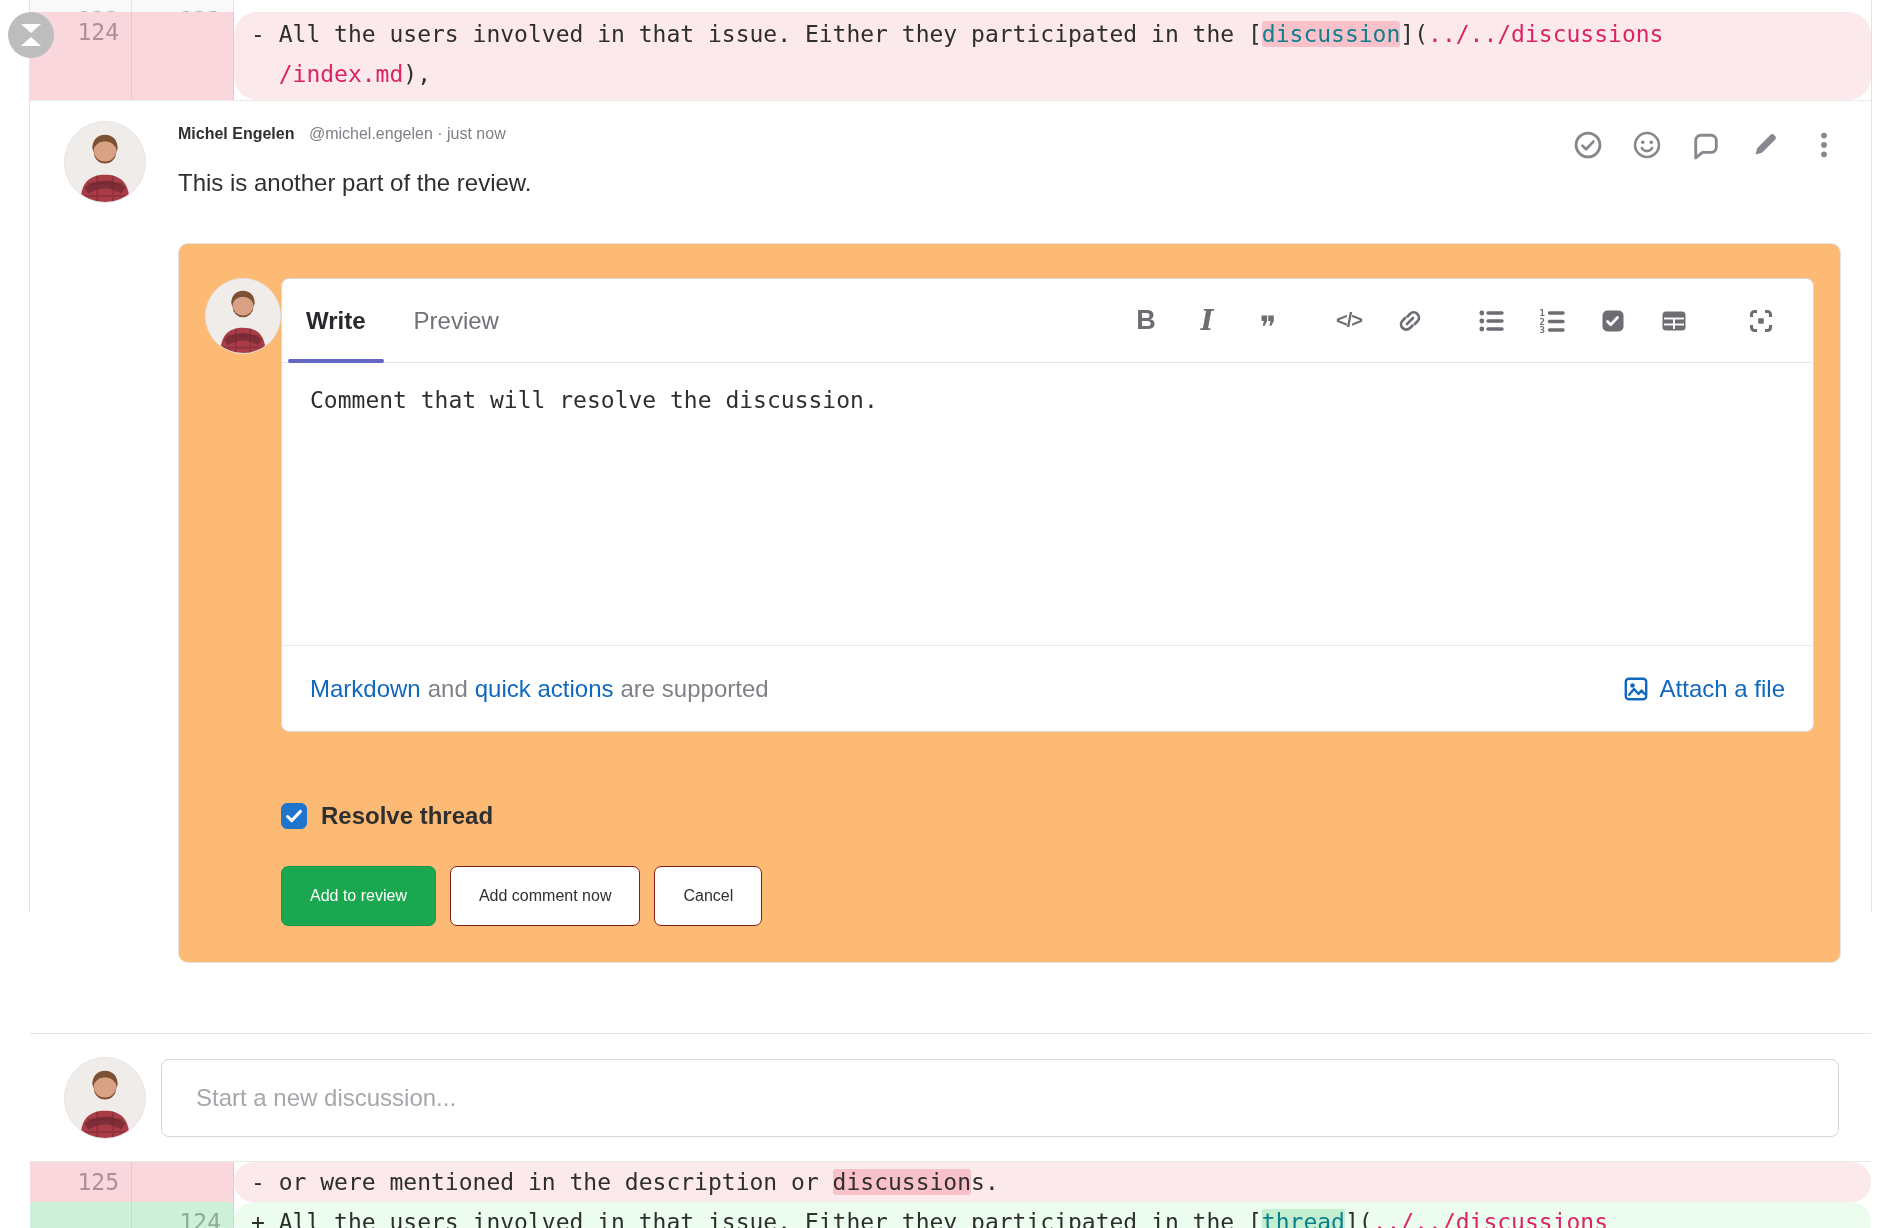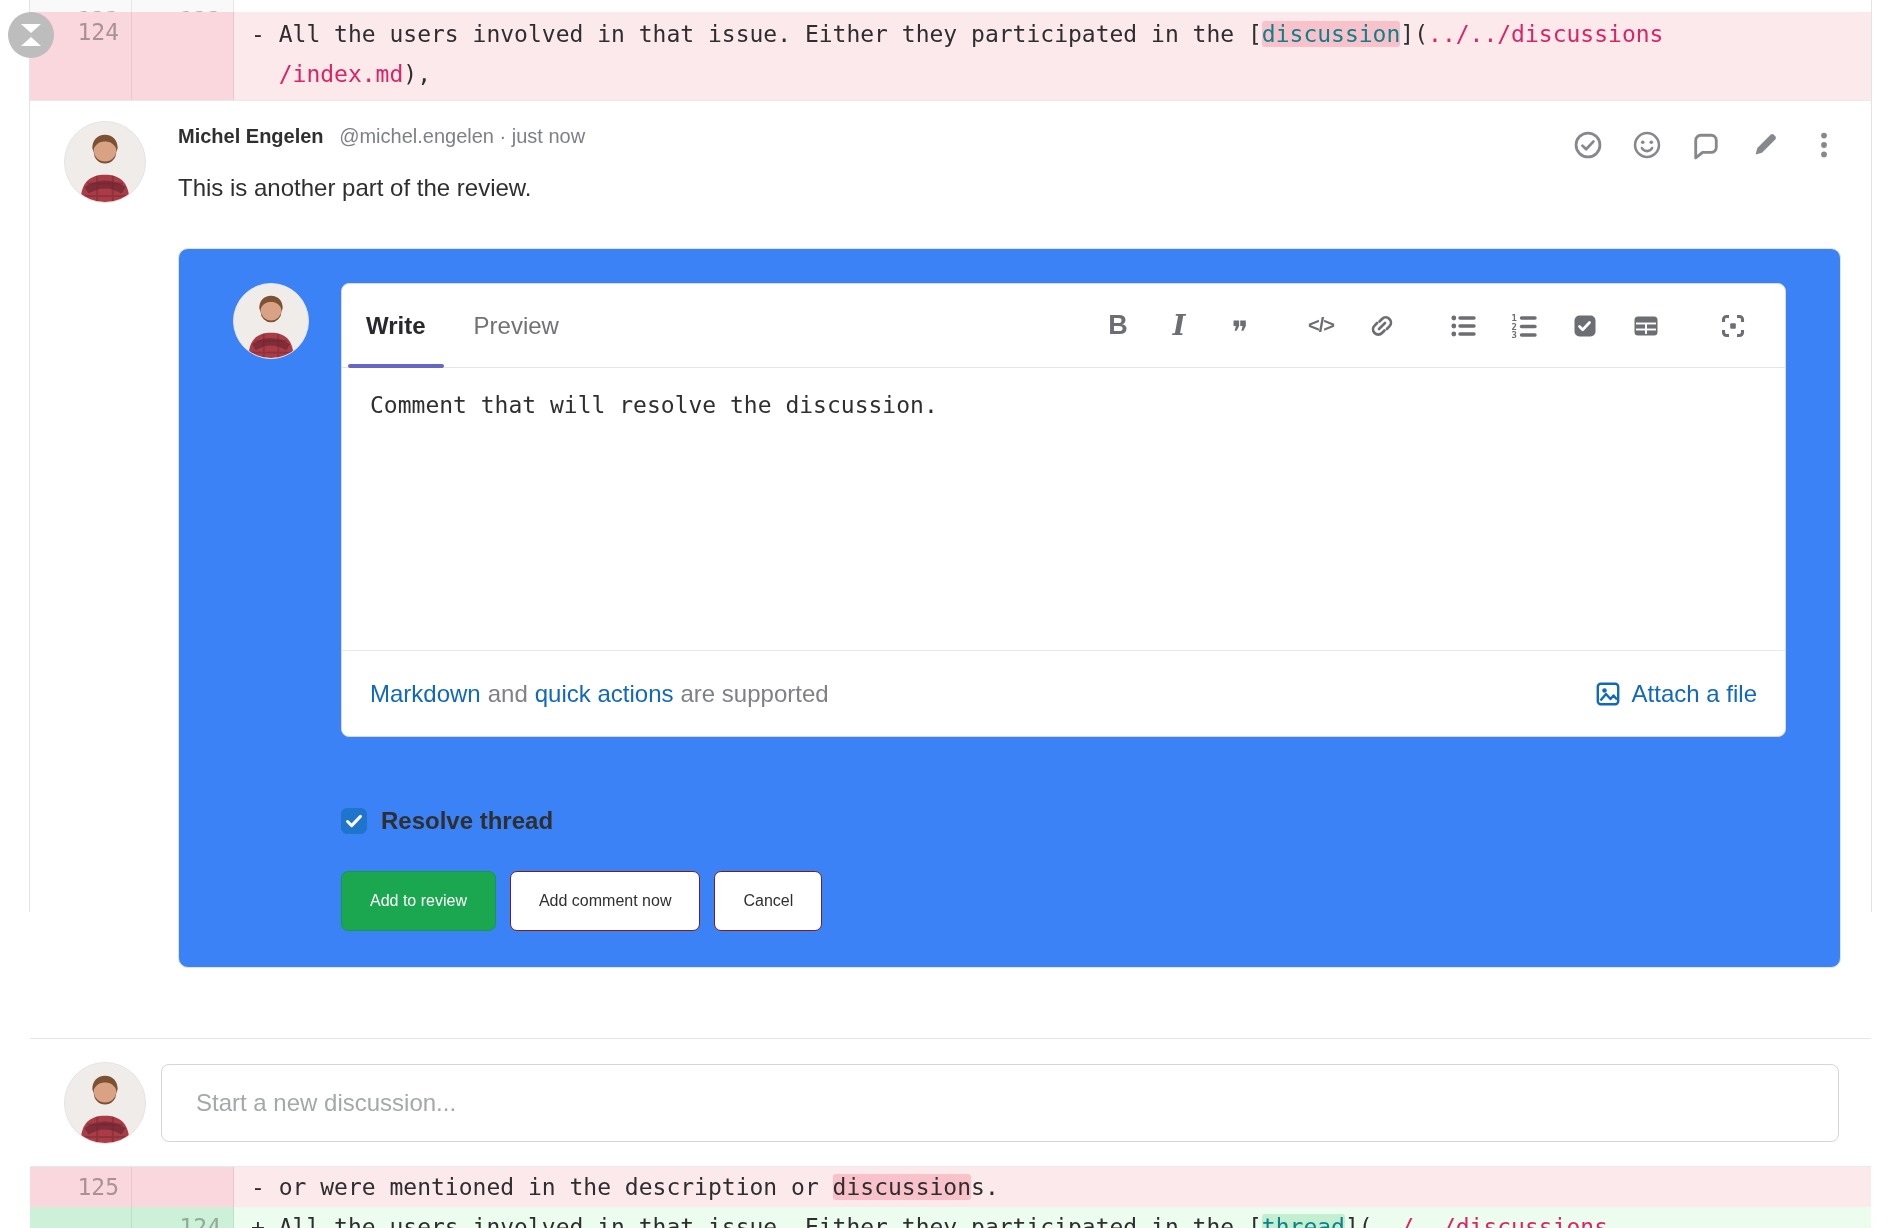--- a/index.html
+++ b/index.html
@@ -8,21 +8,21 @@
     position:relative; width:1898px; height:1228px; overflow:hidden;
     background:#fff; font-family:"Liberation Sans", sans-serif; color:#2f2f2f;
   }
   .frame {
     position:absolute; left:29px; top:0; width:1843px; height:912px;
     border-left:1px solid #e3e3e3; border-right:1px solid #e3e3e3;
   }
   
   .diff-row { display:flex; font-family:"DejaVu Sans Mono", monospace; font-size:23px; line-height:40px; }
   .gut { flex:none; width:102px; text-align:right; padding-right:12px; border-right:1px solid rgba(0,0,0,0.07); }
-  .code { flex:1; padding:0 10px 0 17px; white-space:pre; overflow:hidden; color:#2e2e2e; }
+  .code { flex:1; padding:0 10px 0 17px; white-space:pre; overflow:hidden; color:#2e2e2e;border-radius:23px; }
   .code-line.wrapped { padding-left:2ch; }
   .diff-row.removed .gut  { background:#f9d7dc; color:#ab9196; }
   .diff-row.removed .code { background:#fbe9eb; }
   .diff-row.added .gut    { background:#cdf0d8; color:#92a99b; }
   .diff-row.added .code   { background:#ecfdf0; }
   .diff-row.ctx { height:12px; overflow:hidden; }
   .diff-row.ctx .gut  { background:#f9f9f9; color:#b1b1b1; }
   .diff-row.ctx .code { background:#fff; }
   .ctx-num { display:inline-block; margin-top:-26px; }
   .diff-row.top-removed { padding:0; }
@@ -36,29 +36,29 @@
   
   .collapse-btn { position:absolute; left:8px; top:12px; width:46px; height:46px; cursor:pointer; z-index:5; }
   
   .comment-wrap { position:relative; background:#fff; border-top:1px solid #e9e9e9; padding:20px 30px 70px 34px; }
   .avatar { flex:none; border-radius:50%; overflow:hidden; border:1px solid #e3e3e3; background:#efecea; }
   .av-82 { width:82px; height:82px; }
   .av-76 { width:76px; height:76px; }
   .avatar svg { display:block; width:100%; height:100%; }
   .comment-main { display:flex; align-items:flex-start; }
   .comment-col { flex:1; margin-left:32px; min-width:0; }
-  .author-row { margin-top:4px; font-size:20px; }
+  .author-row { margin-top:4px; font-size:16px; }
   .author-name { font-weight:bold; color:#2f2f2f; }
   .author-meta { color:#7d8086; margin-left:10px; }
   .comment-body { margin-top:26px; font-size:24px; color:#2f2f2f; }
   .note-actions { position:absolute; top:27px; right:30px; display:flex; align-items:center; gap:25px; color:#87888d; }
   .note-actions .icon-btn { width:34px; height:34px; display:flex; align-items:center; justify-content:center; cursor:pointer; }
   
-  .editor-card { margin-top:46px; background:#3b82f6; border:1px solid #e3e3e3; border-radius:10px;
-    padding:34px 54px 36px; display:flex; align-items:flex-start; gap:32px; }
+  .editor-card { margin-top:46px; background:#fdba74; border:1px solid #e3e3e3; border-radius:10px;
+    padding:34px 26px 36px; display:flex; align-items:flex-start; }
   .editor-col { flex:1; min-width:0; }
   .editor-box { background:#fff; border:1px solid #d9d9d9; border-radius:8px; }
   .editor-head { display:flex; align-items:stretch; justify-content:space-between; height:84px; border-bottom:1px solid #e5e5e5; }
   .tabs { display:flex; }
   .tab { position:relative; display:flex; align-items:center; padding:0 24px; font-size:24px; color:#717177; cursor:pointer; }
   .tab.active { font-weight:bold; color:#28282d; }
   .tab.active::after { content:""; position:absolute; left:6px; right:6px; bottom:-1px; height:4px; border-radius:2px; background:#6666c4; }
   .md-toolbar { display:flex; align-items:center; gap:33px; padding-right:38px; color:#6d6e73; }
   .tb { width:28px; height:28px; display:flex; align-items:center; justify-content:center; cursor:pointer; flex:none; }
   .tb.grp { margin-left:20px; }

